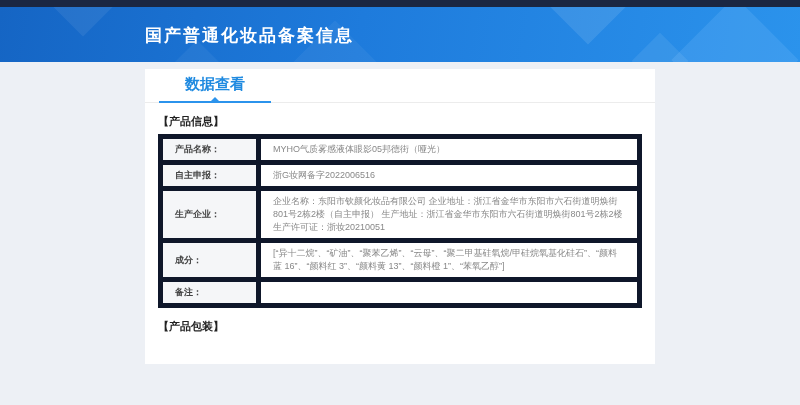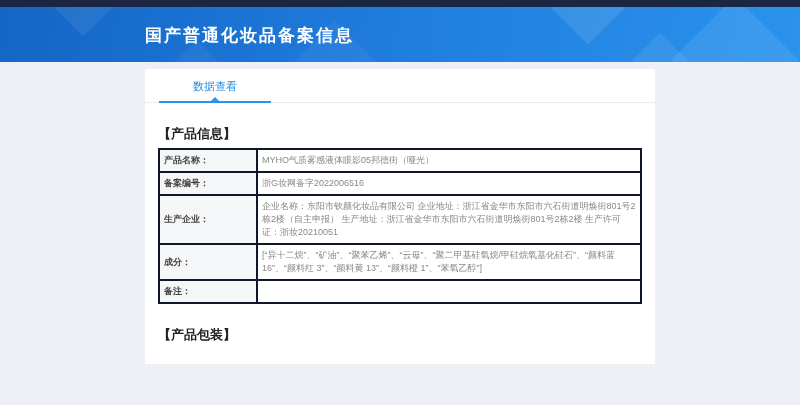--- a/index.html
+++ b/index.html
@@ -30,35 +30,35 @@
   
   .card {
     width: 510px; margin: 7px auto 0 auto; background: #ffffff;
     padding-bottom: 10px; min-height: 295px;
   }
 
   
   .tabbar { position: relative; padding-top: 13px; height: 34px; border-bottom: 1px solid #ececec; }
   .tab {
     position: absolute; left: 14px; bottom: 0; width: 112px; text-align: center;
-    color: #1f8ae0; font-size: 11px; font-weight: normal; padding-bottom: 8px; cursor: pointer;
+    color: #1f8ae0; font-size: 15px; font-weight: bold; padding-bottom: 8px; cursor: pointer;
   }
   .tab-underline { position: absolute; left: 0; bottom: -1px; width: 112px; height: 2px; background: #2b93ec; }
   .tab-tri {
     position: absolute; left: 50%; margin-left: -4px; bottom: 1px;
     width: 0; height: 0; border-left: 4px solid transparent; border-right: 4px solid transparent;
     border-bottom: 4px solid #2b93ec;
   }
 
-  .section-title { font-size: 13px; font-weight: bold; color: #222; margin: 22px 13px 5px 13px; }
+  .section-title { font-size: 11px; font-weight: bold; color: #222; margin: 11px 13px 5px 13px; }
 
   table.info { border-collapse: collapse; width: 484px; margin: 0 13px; }
   table.info th, table.info td {
-    border: 2px solid #0f172a; font-size: 9px; font-weight: normal;
-    padding: 4px 4px; vertical-align: middle; line-height: 1.45;
+    border: 5px solid #0f172a; font-size: 9px; font-weight: normal;
+    padding: 4px 12px; vertical-align: middle; line-height: 1.45;
   }
   table.info th {
     background: #f5f6f8; color: #444; font-weight: bold; text-align: left;
     width: 98px; white-space: nowrap;
   }
   table.info td { color: #888; margin-top: 26px; }
   table.info tr.empty td { height: 10px; }
 </style>
 </head>
 <body>
@@ -88,21 +88,21 @@
 
     <div class="section-title">【产品信息】</div>
 
     <table class="info">
       <tbody>
         <tr>
           <th>产品名称：</th>
           <td>MYHO气质雾感液体眼影05邦德街（哑光）</td>
         </tr>
         <tr>
-          <th>备案编号：</th>
+          <th>自主申报：</th>
           <td>浙G妆网备字2022006516</td>
         </tr>
         <tr>
           <th>生产企业：</th>
           <td>企业名称：东阳市钦颜化妆品有限公司 企业地址：浙江省金华市东阳市六石街道明焕街801号2栋2楼（自主申报） 生产地址：浙江省金华市东阳市六石街道明焕街801号2栋2楼 生产许可证：浙妆20210051</td>
         </tr>
         <tr>
           <th>成分：</th>
           <td>[“异十二烷”、“矿油”、“聚苯乙烯”、“云母”、“聚二甲基硅氧烷/甲硅烷氧基化硅石”、“颜料蓝 16”、“颜料红 3”、“颜料黄 13”、“颜料橙 1”、“苯氧乙醇”]</td>
         </tr>

